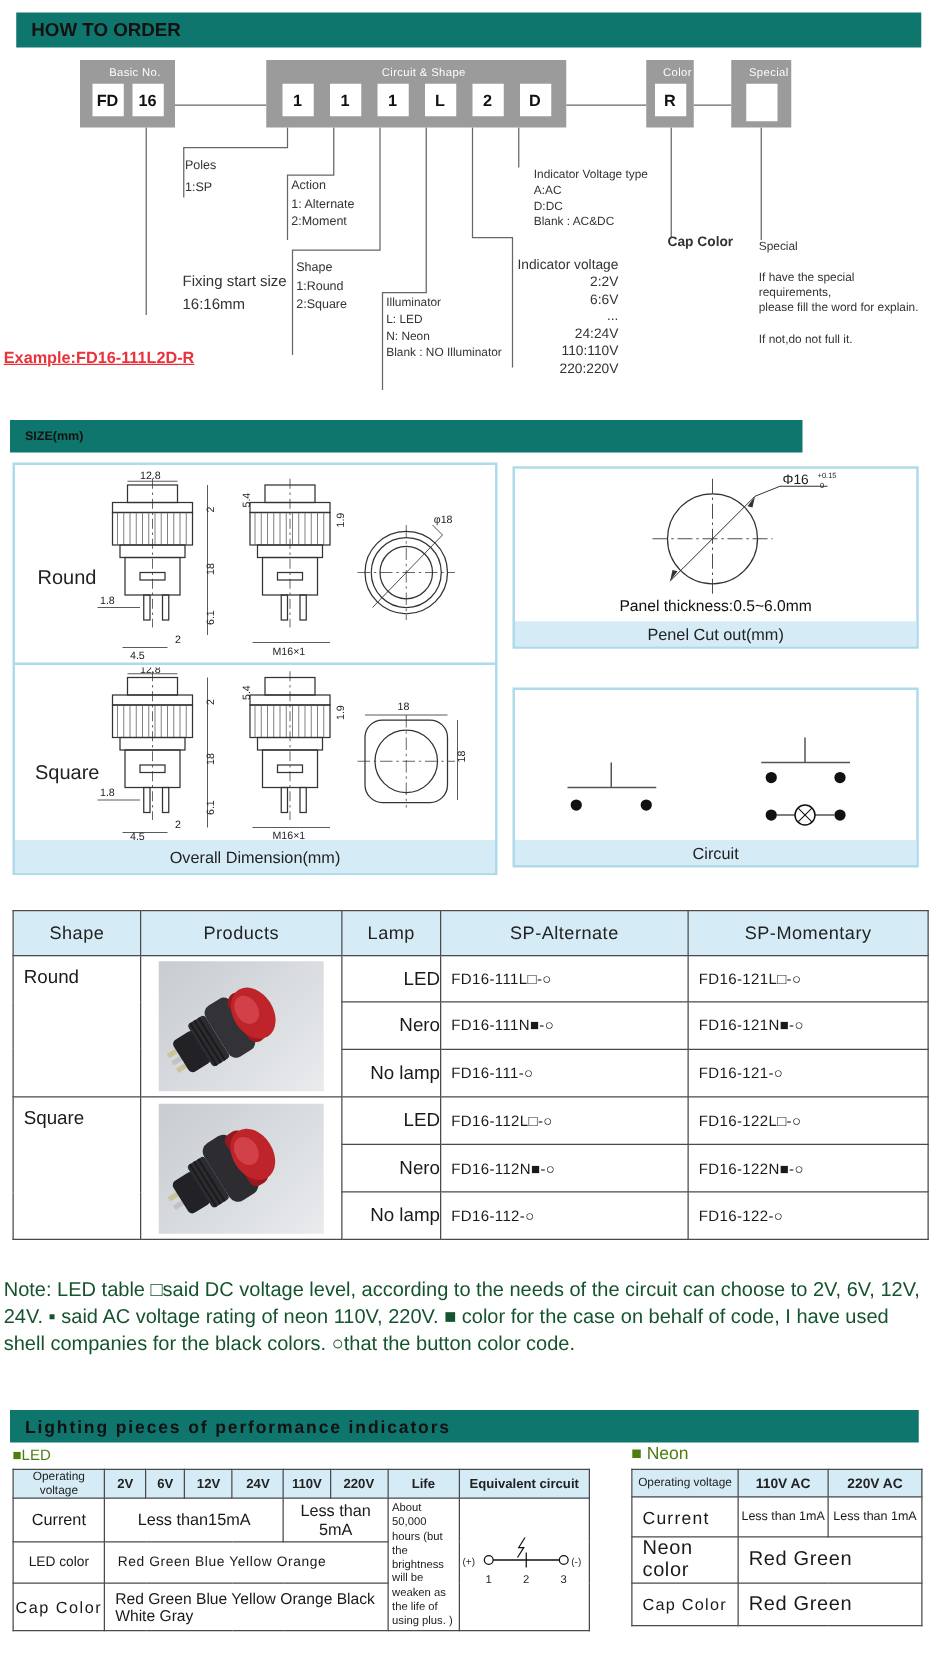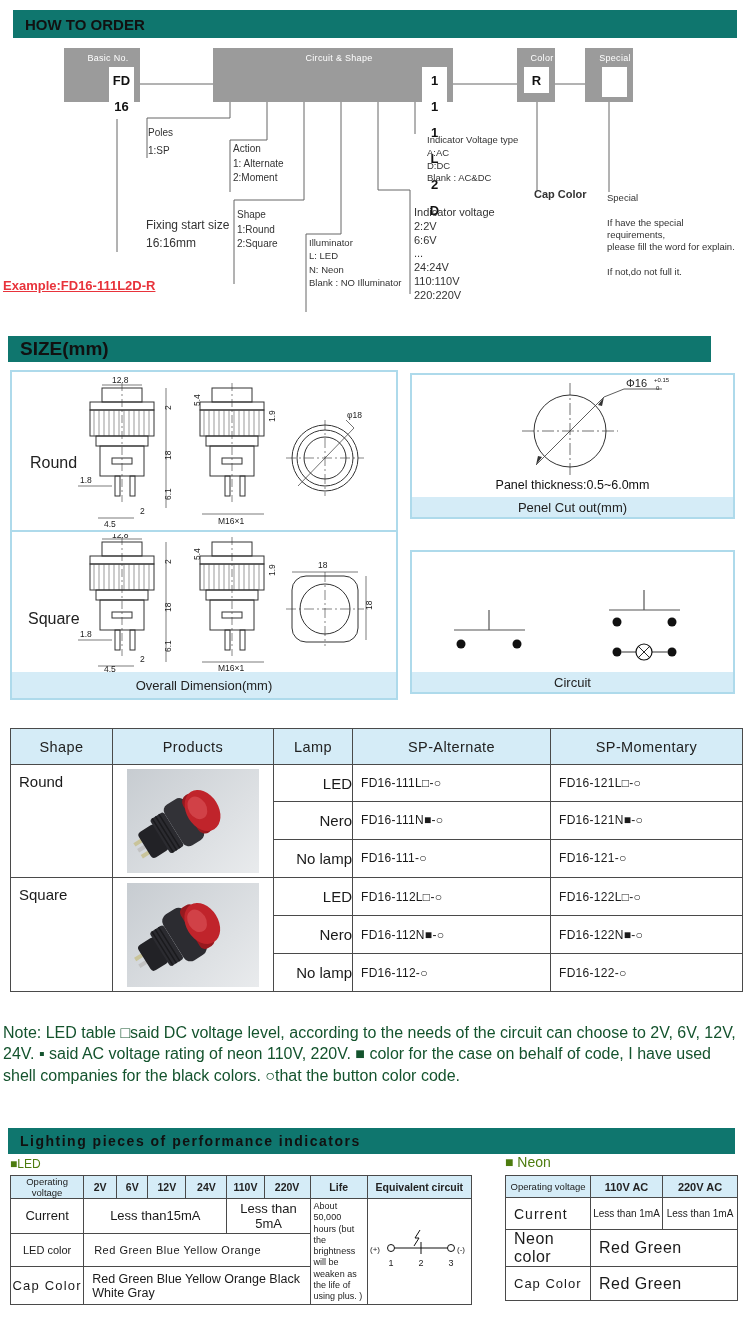--- a/index.html
+++ b/index.html
@@ -5,21 +5,21 @@
   html,body{margin:0;padding:0;background:#fff;}
   .page{position:relative;width:750px;height:1334px;background:#fff;overflow:hidden;
         font-family:"Liberation Sans",sans-serif;color:#1a1a1a;}
   .abs{position:absolute;}
   
   .banner{position:absolute;background:#0f766e;color:#111;font-weight:bold;
           display:flex;align-items:center;padding-left:12px;box-sizing:border-box;}
   
   .gbox{position:absolute;background:#9B9B9B;box-sizing:border-box;}
   .gbox-label{color:#fff;font-size:9px;text-align:center;margin-top:5px;letter-spacing:.3px;padding-left:12px;}
-  .gbox-cells{display:flex;justify-content:space-around;align-items:flex-end;margin-top:4px;padding:0 6px;flex-direction:column;}
+  .gbox-cells{display:flex;justify-content:space-around;align-items:center;margin-top:4px;padding:0 6px;}
   .wcell{background:#fff;width:25px;height:26px;display:flex;align-items:center;justify-content:center;
          font-size:13px;font-weight:bold;color:#111;}
   .conn{position:absolute;left:0;top:0;pointer-events:none;}
   .ann{position:absolute;color:#333;white-space:pre-line;}
   .red-ex{position:absolute;color:#E8333B;font-weight:bold;font-size:13px;text-decoration:underline;}
   
   .szbox{position:absolute;background:#fff;border:2px solid #AEDAEB;box-sizing:border-box;}
   .cap-strip{position:absolute;left:0;right:0;background:#D5ECF7;color:#222;font-size:13px;
              display:flex;align-items:center;justify-content:center;}
   .divider{position:absolute;left:0;right:0;height:2px;background:#AEDAEB;}
@@ -129,42 +129,42 @@
 2:Moment</div>
   <div class="ann" style="left:146px;top:216px;font-size:12px;line-height:1.5;">Fixing start size
 16:16mm</div>
   <div class="ann" style="left:237px;top:208px;font-size:10px;line-height:1.45;">Shape
 1:Round
 2:Square</div>
   <div class="ann" style="left:309px;top:236px;font-size:9.5px;line-height:1.4;">Illuminator
 L: LED
 N: Neon
 Blank : NO Illuminator</div>
-  <div class="ann" style="left:414px;top:206px;font-size:11px;line-height:1.25;">Indicator voltage
+  <div class="ann" style="left:414px;top:206px;font-size:11px;line-height:1.25;text-align:right;">Indicator voltage
 2:2V
 6:6V
 ...
 24:24V
 110:110V
 220:220V</div>
   <div class="ann" style="left:427px;top:134px;font-size:9.5px;line-height:1.35;">Indicator Voltage type
 A:AC
 D:DC
 Blank : AC&amp;DC</div>
   <div class="ann" style="left:534px;top:188px;font-size:11px;font-weight:bold;">Cap Color</div>
   <div class="ann" style="left:607px;top:192px;width:132px;font-size:9.5px;line-height:1.3;">Special
 
 If have the special requirements,
 please fill the word for explain.
 
 If not,do not full it.</div>
 
   <div class="red-ex" style="left:3px;top:278px;">Example:FD16-111L2D-R</div>
 
-  <div class="banner" style="left:8px;top:336px;width:703px;height:26px;font-size:19px;text-align:right;">
+  <div class="banner" style="left:8px;top:336px;width:634px;height:26px;font-size:10px;text-align:right;">
     <span>SIZE(mm)</span>
   </div>
 
   <div class="szbox" style="left:10px;top:370px;width:388px;height:330px;">
     <div class="szlabel" style="left:18px;top:82px;">Round</div>
     <div class="szlabel" style="left:16px;top:238px;">Square</div>
 
     <svg class="abs" style="left:30px;top:4px;" width="334" height="152" viewBox="0 0 334 152">
       <defs>
         <g id="pbtn" stroke="#333" stroke-width="1" fill="none">

